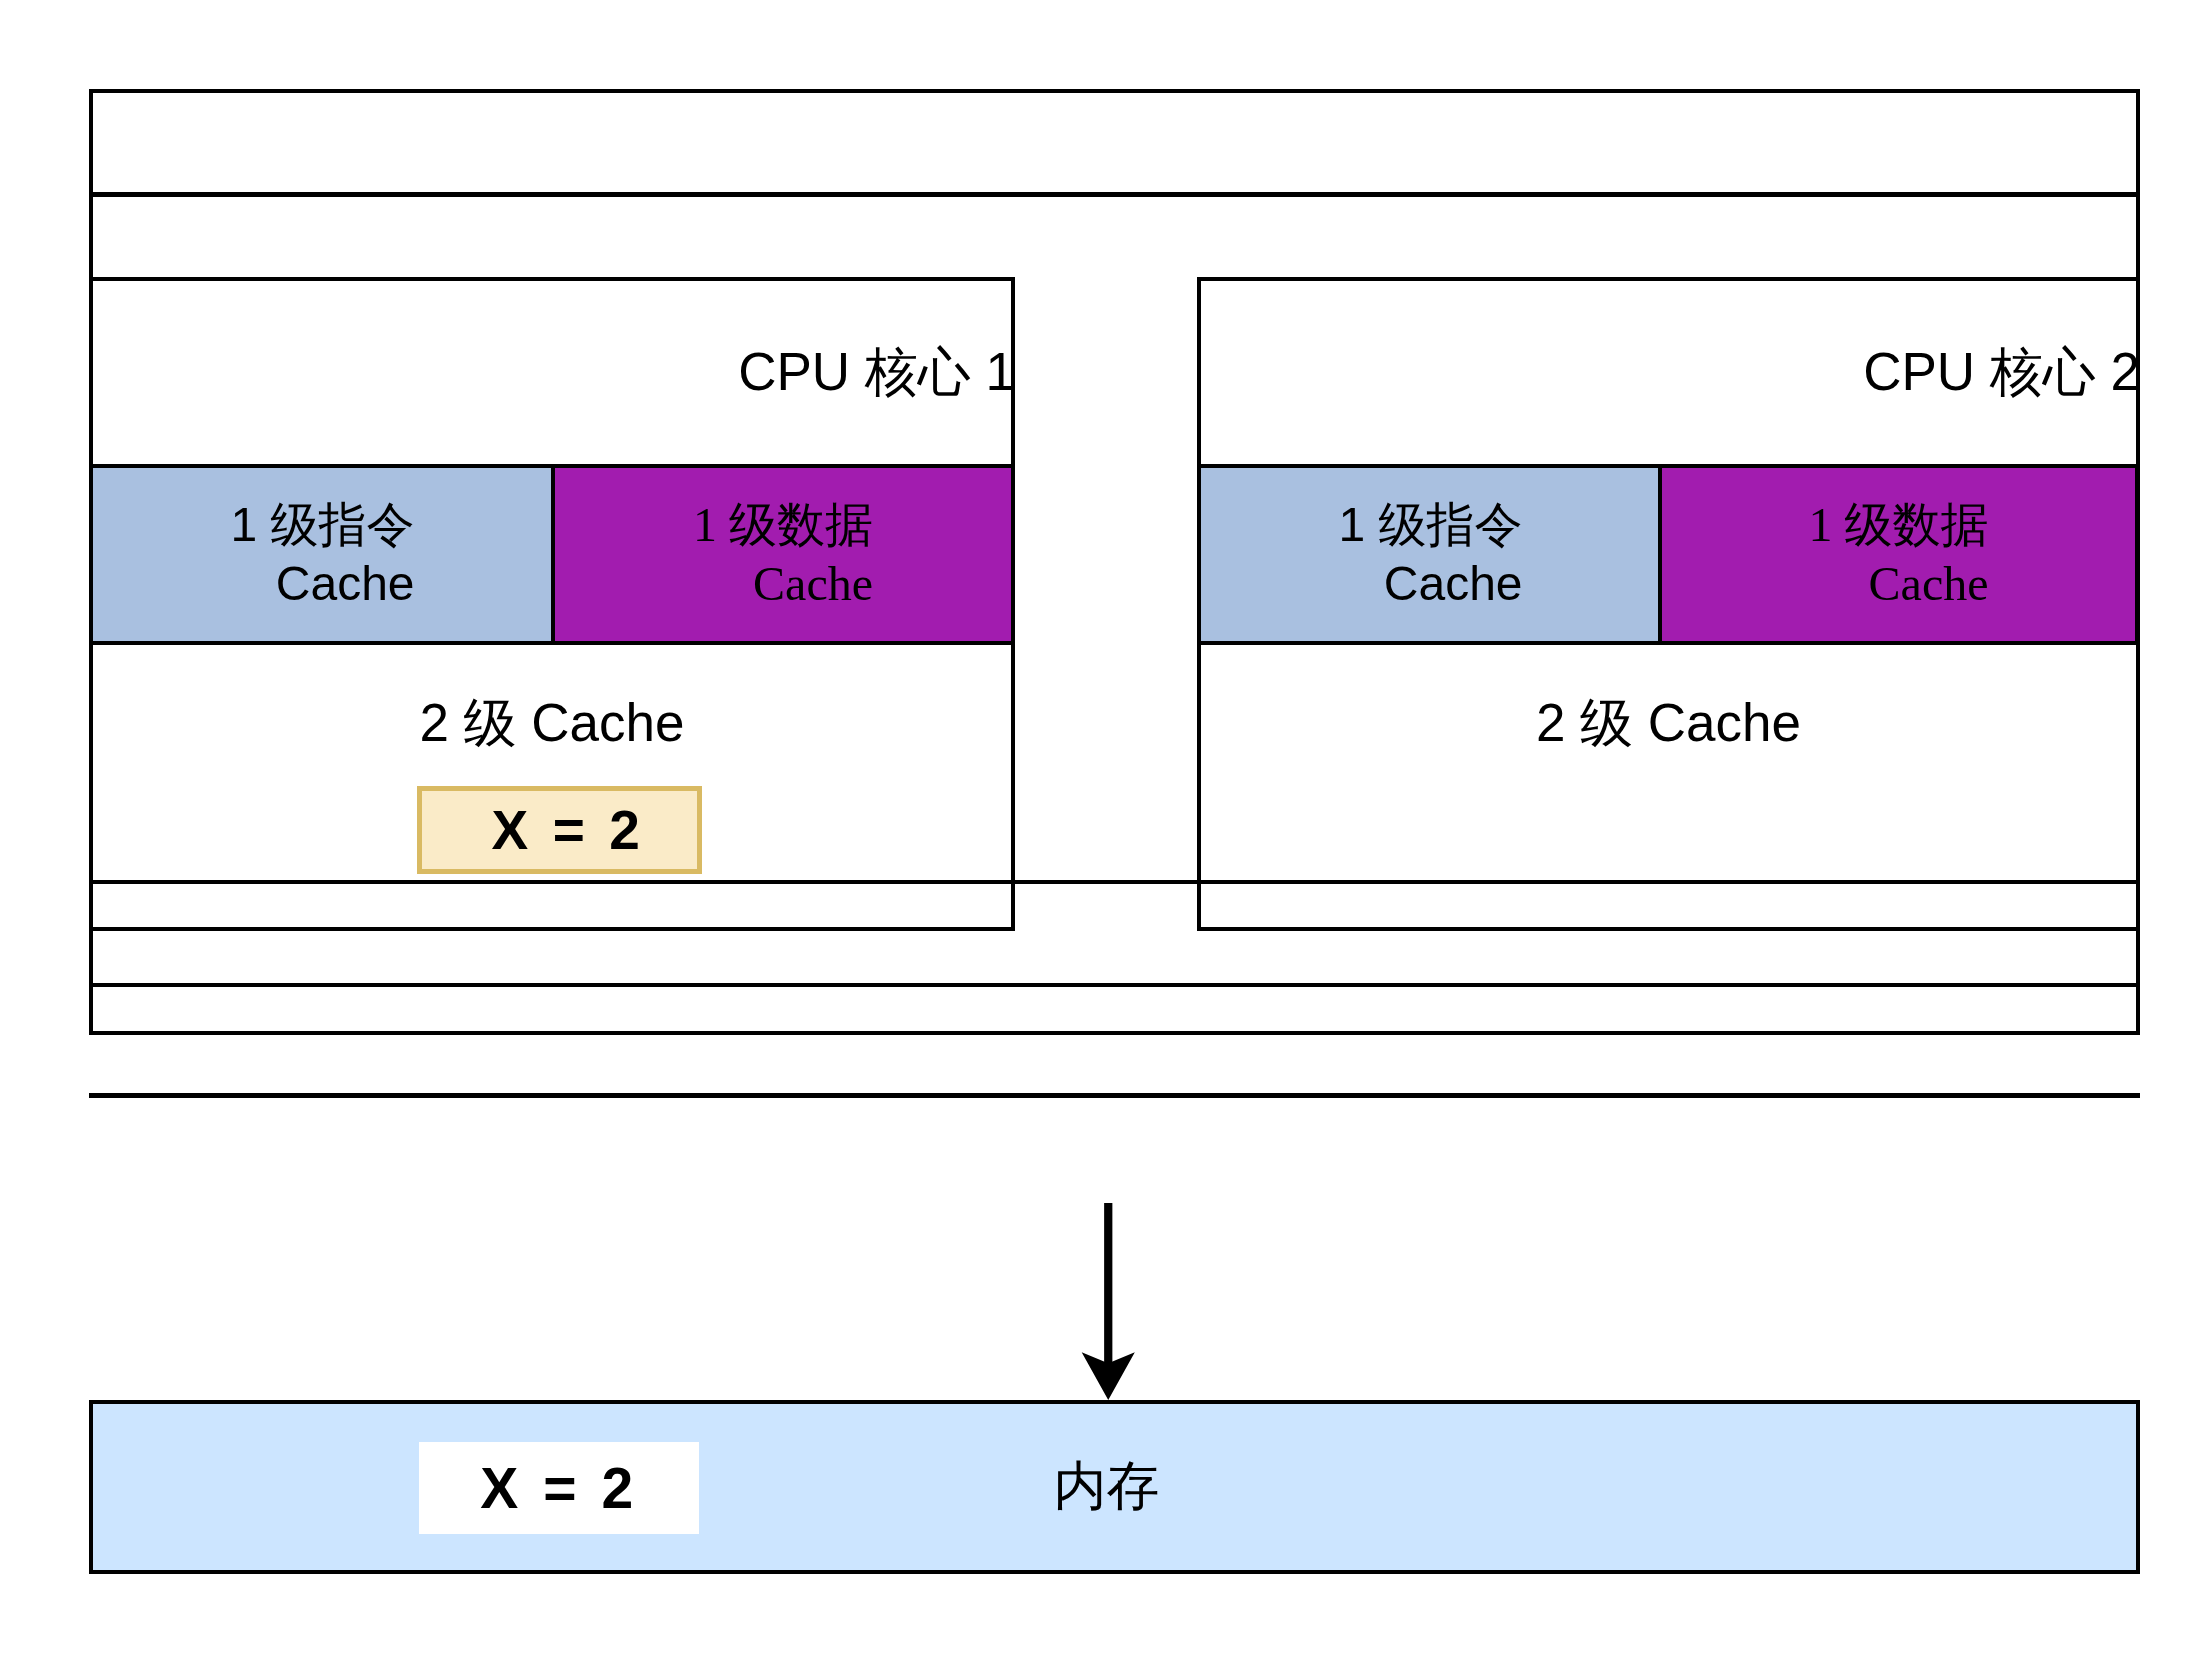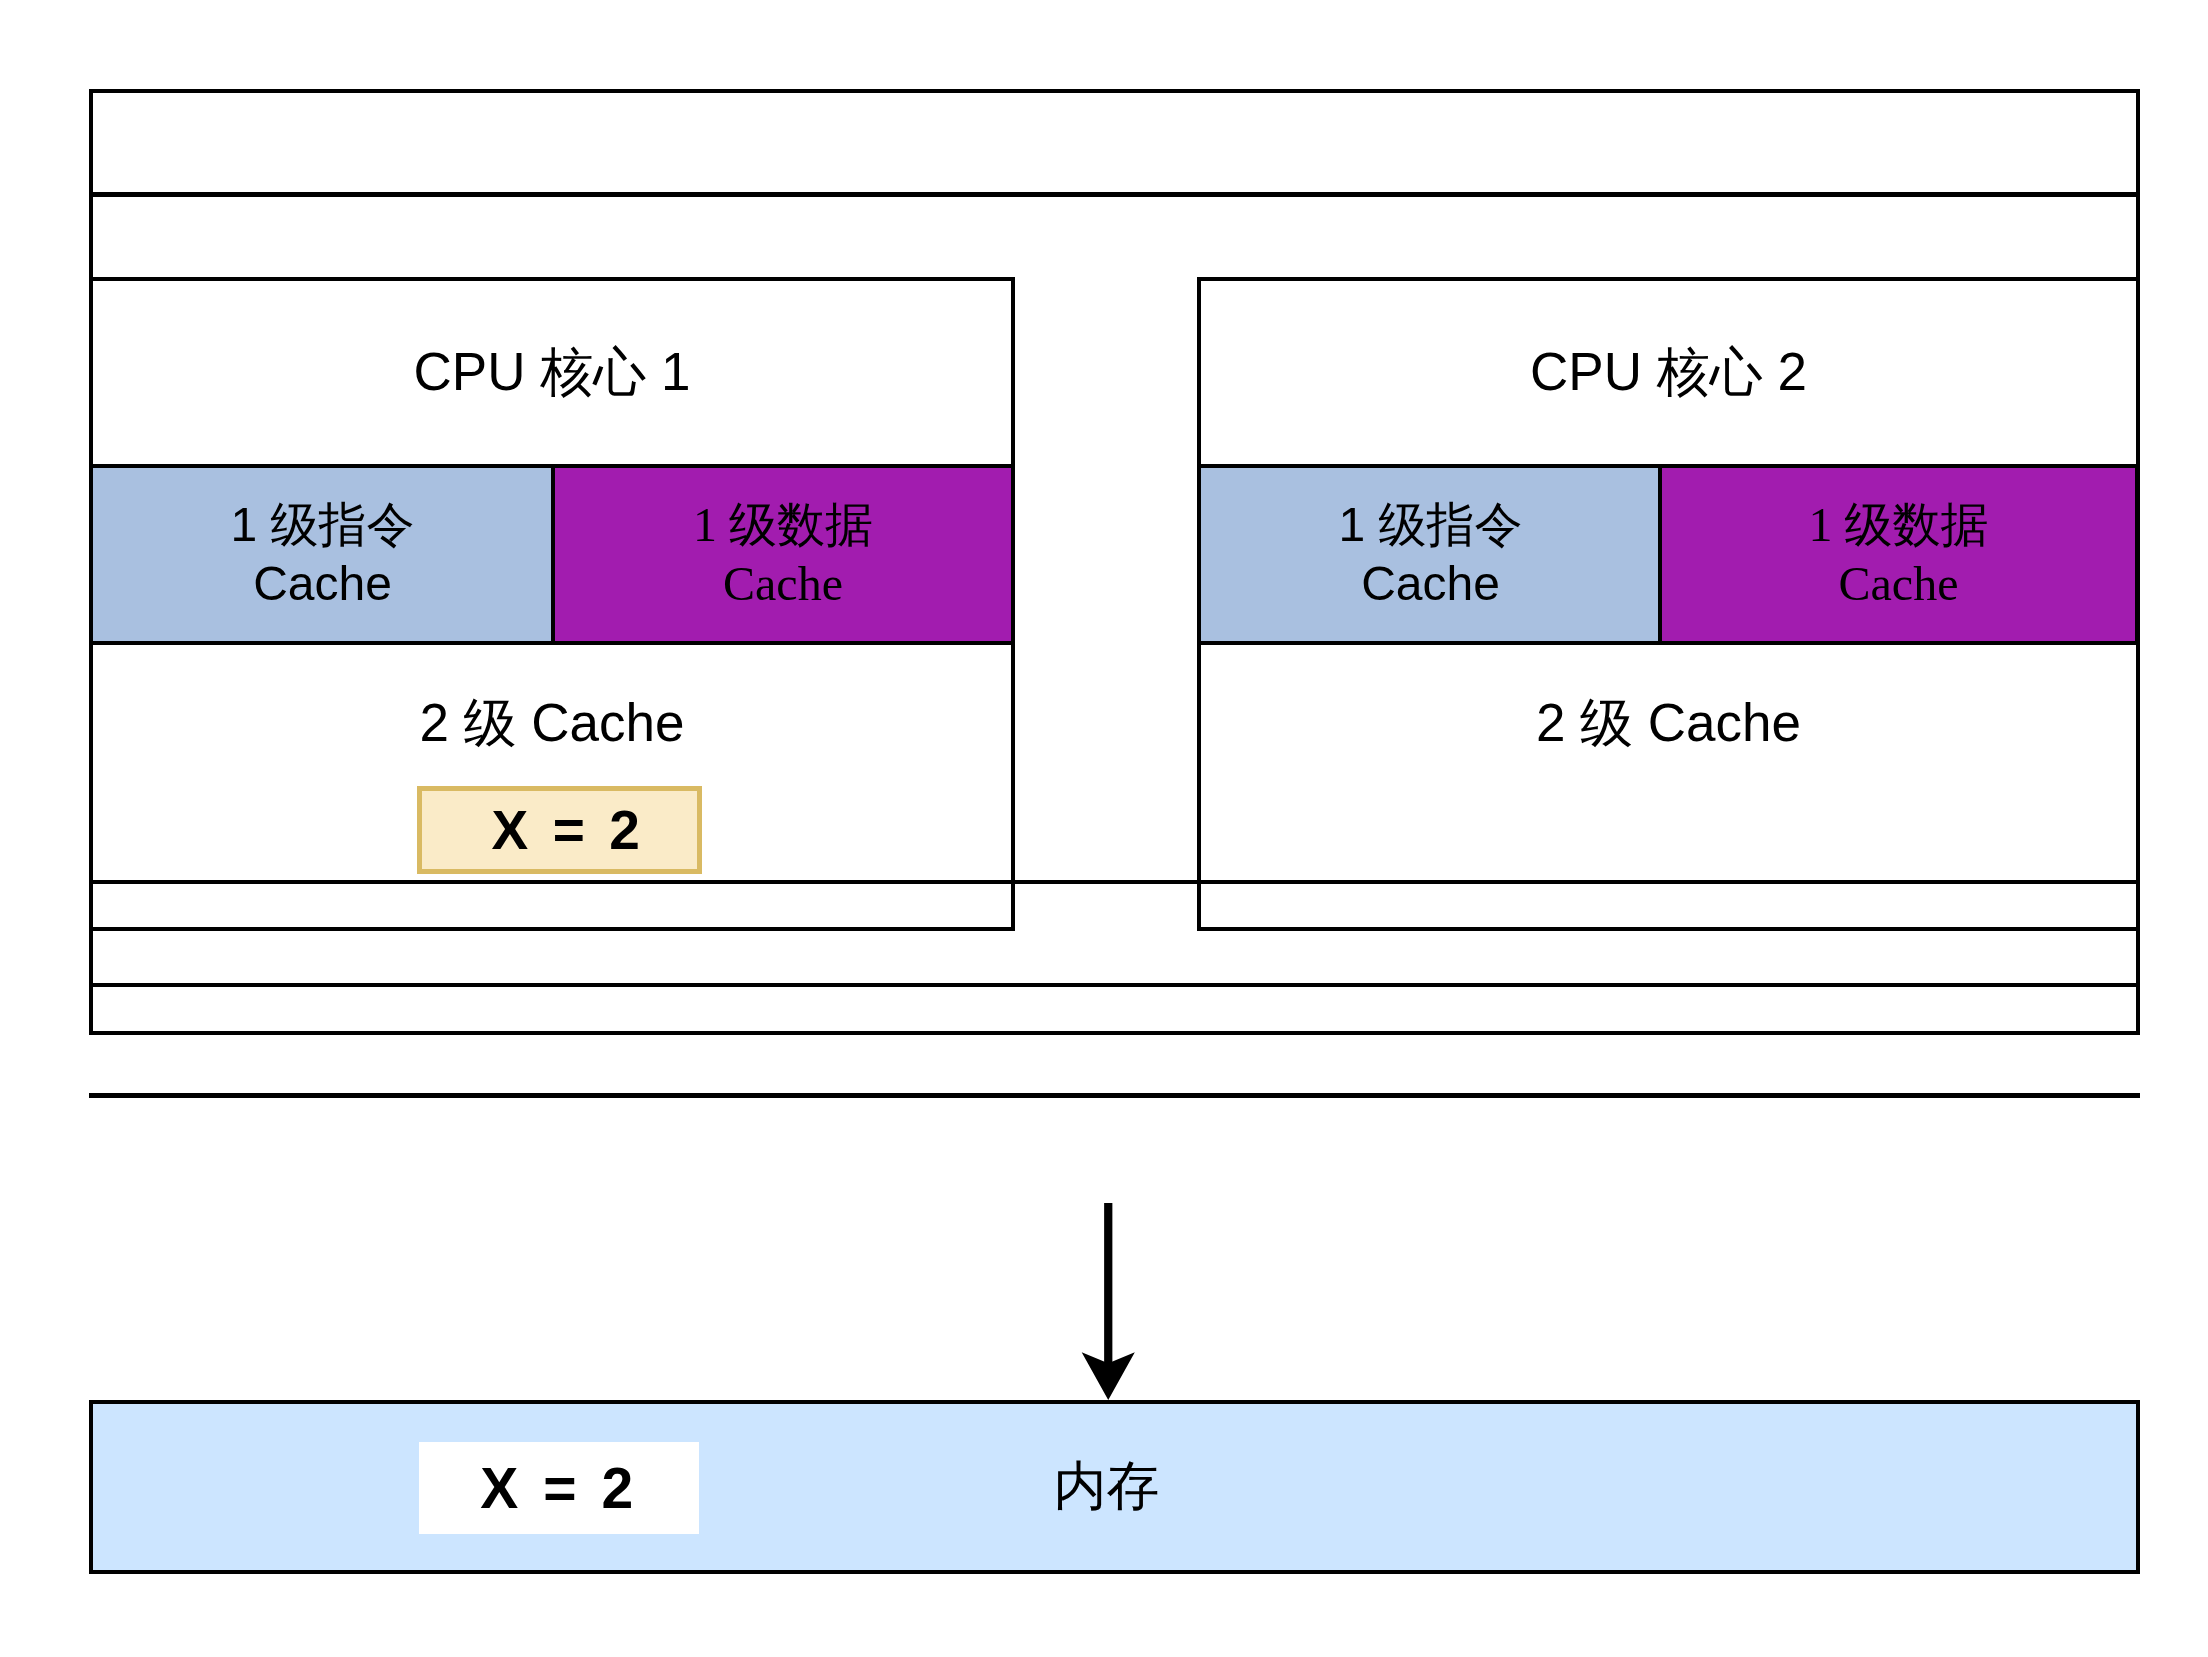--- a/index.html
+++ b/index.html
@@ -61,37 +61,38 @@
   .core-box {
     top: 277px;
     height: 654px;
   }
   #core1-box { left: 89px;  width: 926px; }
   #core2-box { left: 1197px; width: 943px; }
 
   .core-title {
     top: 340px;
     font-size: 53px;
+    text-align: right;
   }
   #core1-title { left: 89px;  width: 926px; }
   #core2-title { left: 1197px; width: 943px; }
 
   
   .l1cell {
     position: absolute;
     box-sizing: border-box;
     border: 4.6px solid #000000;
     top: 464px;
     height: 181px;
     display: flex;
     align-items: center;
     justify-content: center;
     font-size: 48px;
     color: #000000;
-    text-align: center;
+    text-align: right;
     line-height: 1.22;
   }
   .l1-inst { background: #A9C0E0; }
   .l1-data { background: #a21caf; font-family: Liberation Serif, serif; }
 
   #c1-l1i { left: 89px;   width: 467px; }
   #c1-l1d { left: 551px;  width: 464px; }
   #c2-l1i { left: 1197px; width: 467px; }
   #c2-l1d { left: 1658px; width: 481px; }
 

